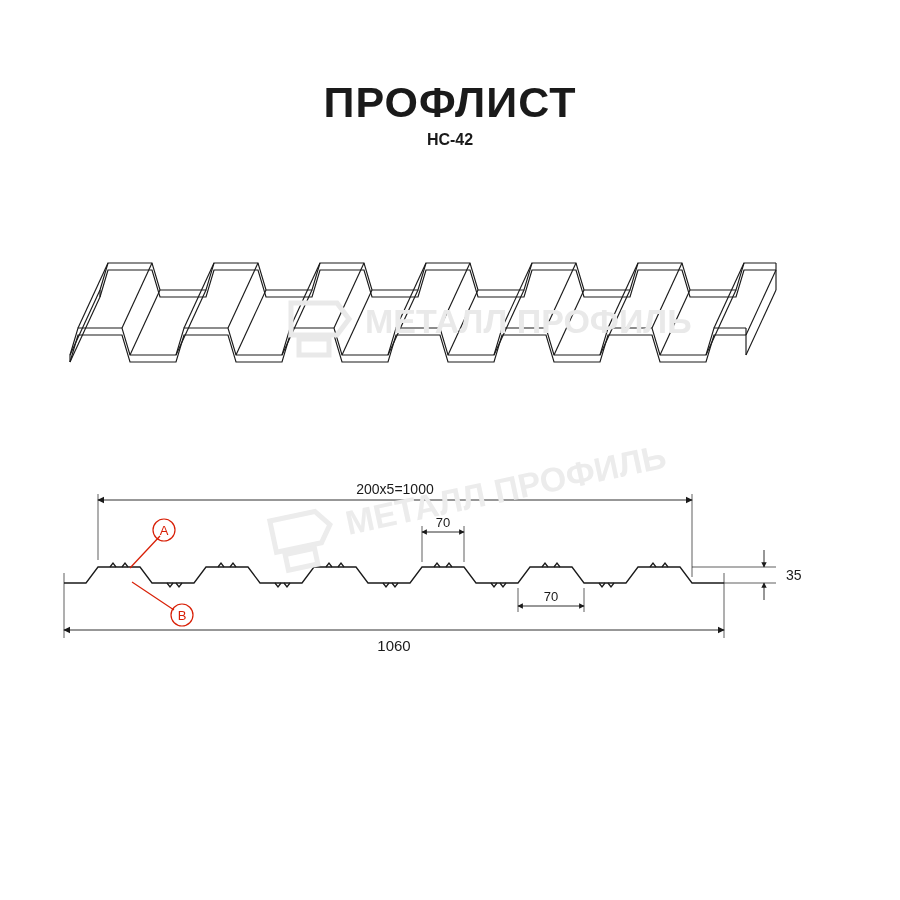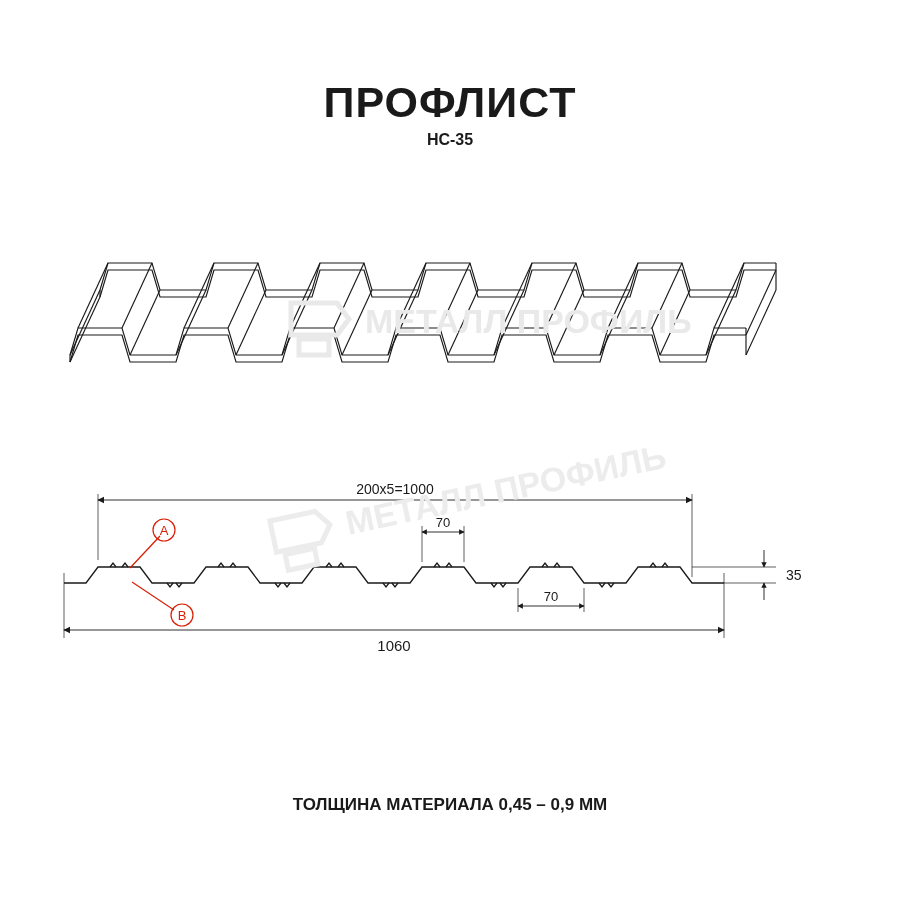--- a/index.html
+++ b/index.html
@@ -77,21 +77,21 @@
   }
   .wm1 { left: 285px; top: 285px; }
   .wm2 { left: 265px; top: 450px; }
 </style>
 </head>
 <body>
 
 <div class="page">
 
   <div class="title">ПРОФЛИСТ</div>
-  <div class="subtitle">НС-35</div>
+  <div class="subtitle">НС-42</div>
 
   <div class="iso-wrap">
     <svg width="790" height="220" viewBox="0 0 790 220">
       <g fill="none" stroke="#1a1a1a" stroke-width="1.15" stroke-linejoin="miter" stroke-linecap="butt">
 
         <path d="M40 75 L48 48 L92 48 L100 75 L146 75 L154 48 L198 48 L206 75 L252 75 L260 48 L304 48 L312 75 L358 75 L366 48 L410 48 L418 75 L464 75 L472 48 L516 48 L524 75 L570 75 L578 48 L622 48 L630 75 L676 75 L684 48 L716 48"></path>
 
         <path d="M40 82 L48 55 L92 55 L100 82 L146 82 L154 55 L198 55 L206 82 L252 82 L260 55 L304 55 L312 82 L358 82 L366 55 L410 55 L418 82 L464 82 L472 55 L516 55 L524 82 L570 82 L578 55 L622 55 L630 82 L676 82 L684 55 L716 55"></path>
 
         <path d="M10 140 L18 113 L62 113 L70 140 L116 140 L124 113 L168 113 L176 140 L222 140 L230 113 L274 113 L282 140 L328 140 L336 113 L380 113 L388 140 L434 140 L442 113 L486 113 L494 140 L540 140 L548 113 L592 113 L600 140 L646 140 L654 113 L686 113"></path>
@@ -237,15 +237,14 @@
   <div class="wm wm2">
     <svg width="420" height="110" viewBox="0 0 420 110">
       <g transform="rotate(-12 210 55)">
         <path d="M6 28 L52 28 L64 44 L52 60 L6 60 Z" fill="none" stroke="#ececec" stroke-width="5"></path>
         <rect x="14" y="64" width="30" height="16" fill="none" stroke="#ececec" stroke-width="5"></rect>
         <text x="80" y="58" font-family="'Liberation Sans',sans-serif" font-size="34" font-weight="bold" fill="#ececec">МЕТАЛЛ ПРОФИЛЬ</text>
       </g>
     </svg>
   </div>
 
-  <div class="footer-note">ТОЛЩИНА МАТЕРИАЛА 0,45 – 0,9 ММ</div>
 
 </div>
 
 </body></html>

